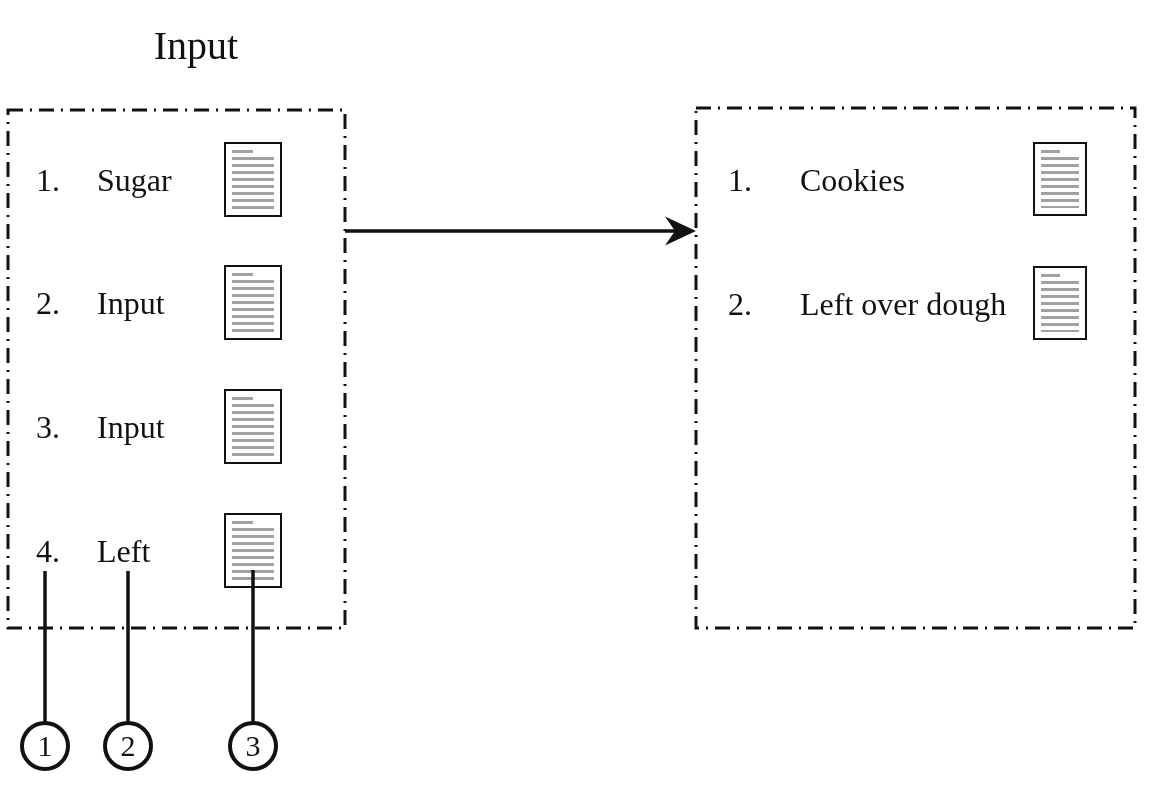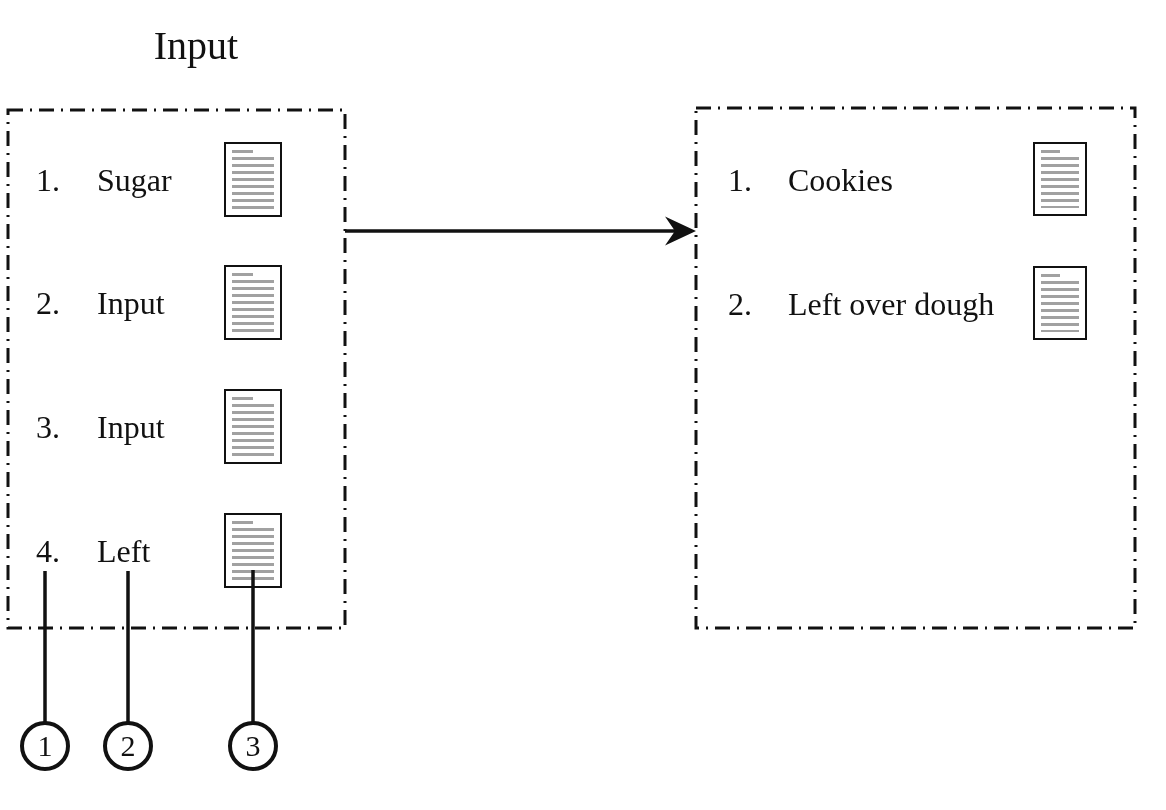--- a/index.html
+++ b/index.html
@@ -77,21 +77,21 @@
     background:#fff;
   }
   
   .row-in{left:30px;width:300px;}
   .row-in .num{left:6px;}
   .row-in .label{left:67px;}
   .row-in .doc{left:194px;}
   
   .row-out{left:726px;width:380px;}
   .row-out .num{left:2px;}
-  .row-out .label{left:62px;}
+  .row-out .label{left:74px;}
   .row-out .doc{left:307px;}
   .callout-circle{
     position:absolute;
     top:721px;
     box-sizing:border-box;
     width:50px;height:50px;
     border:4px solid #111;
     border-radius:50%;
     background:#fff;
     text-align:center;

